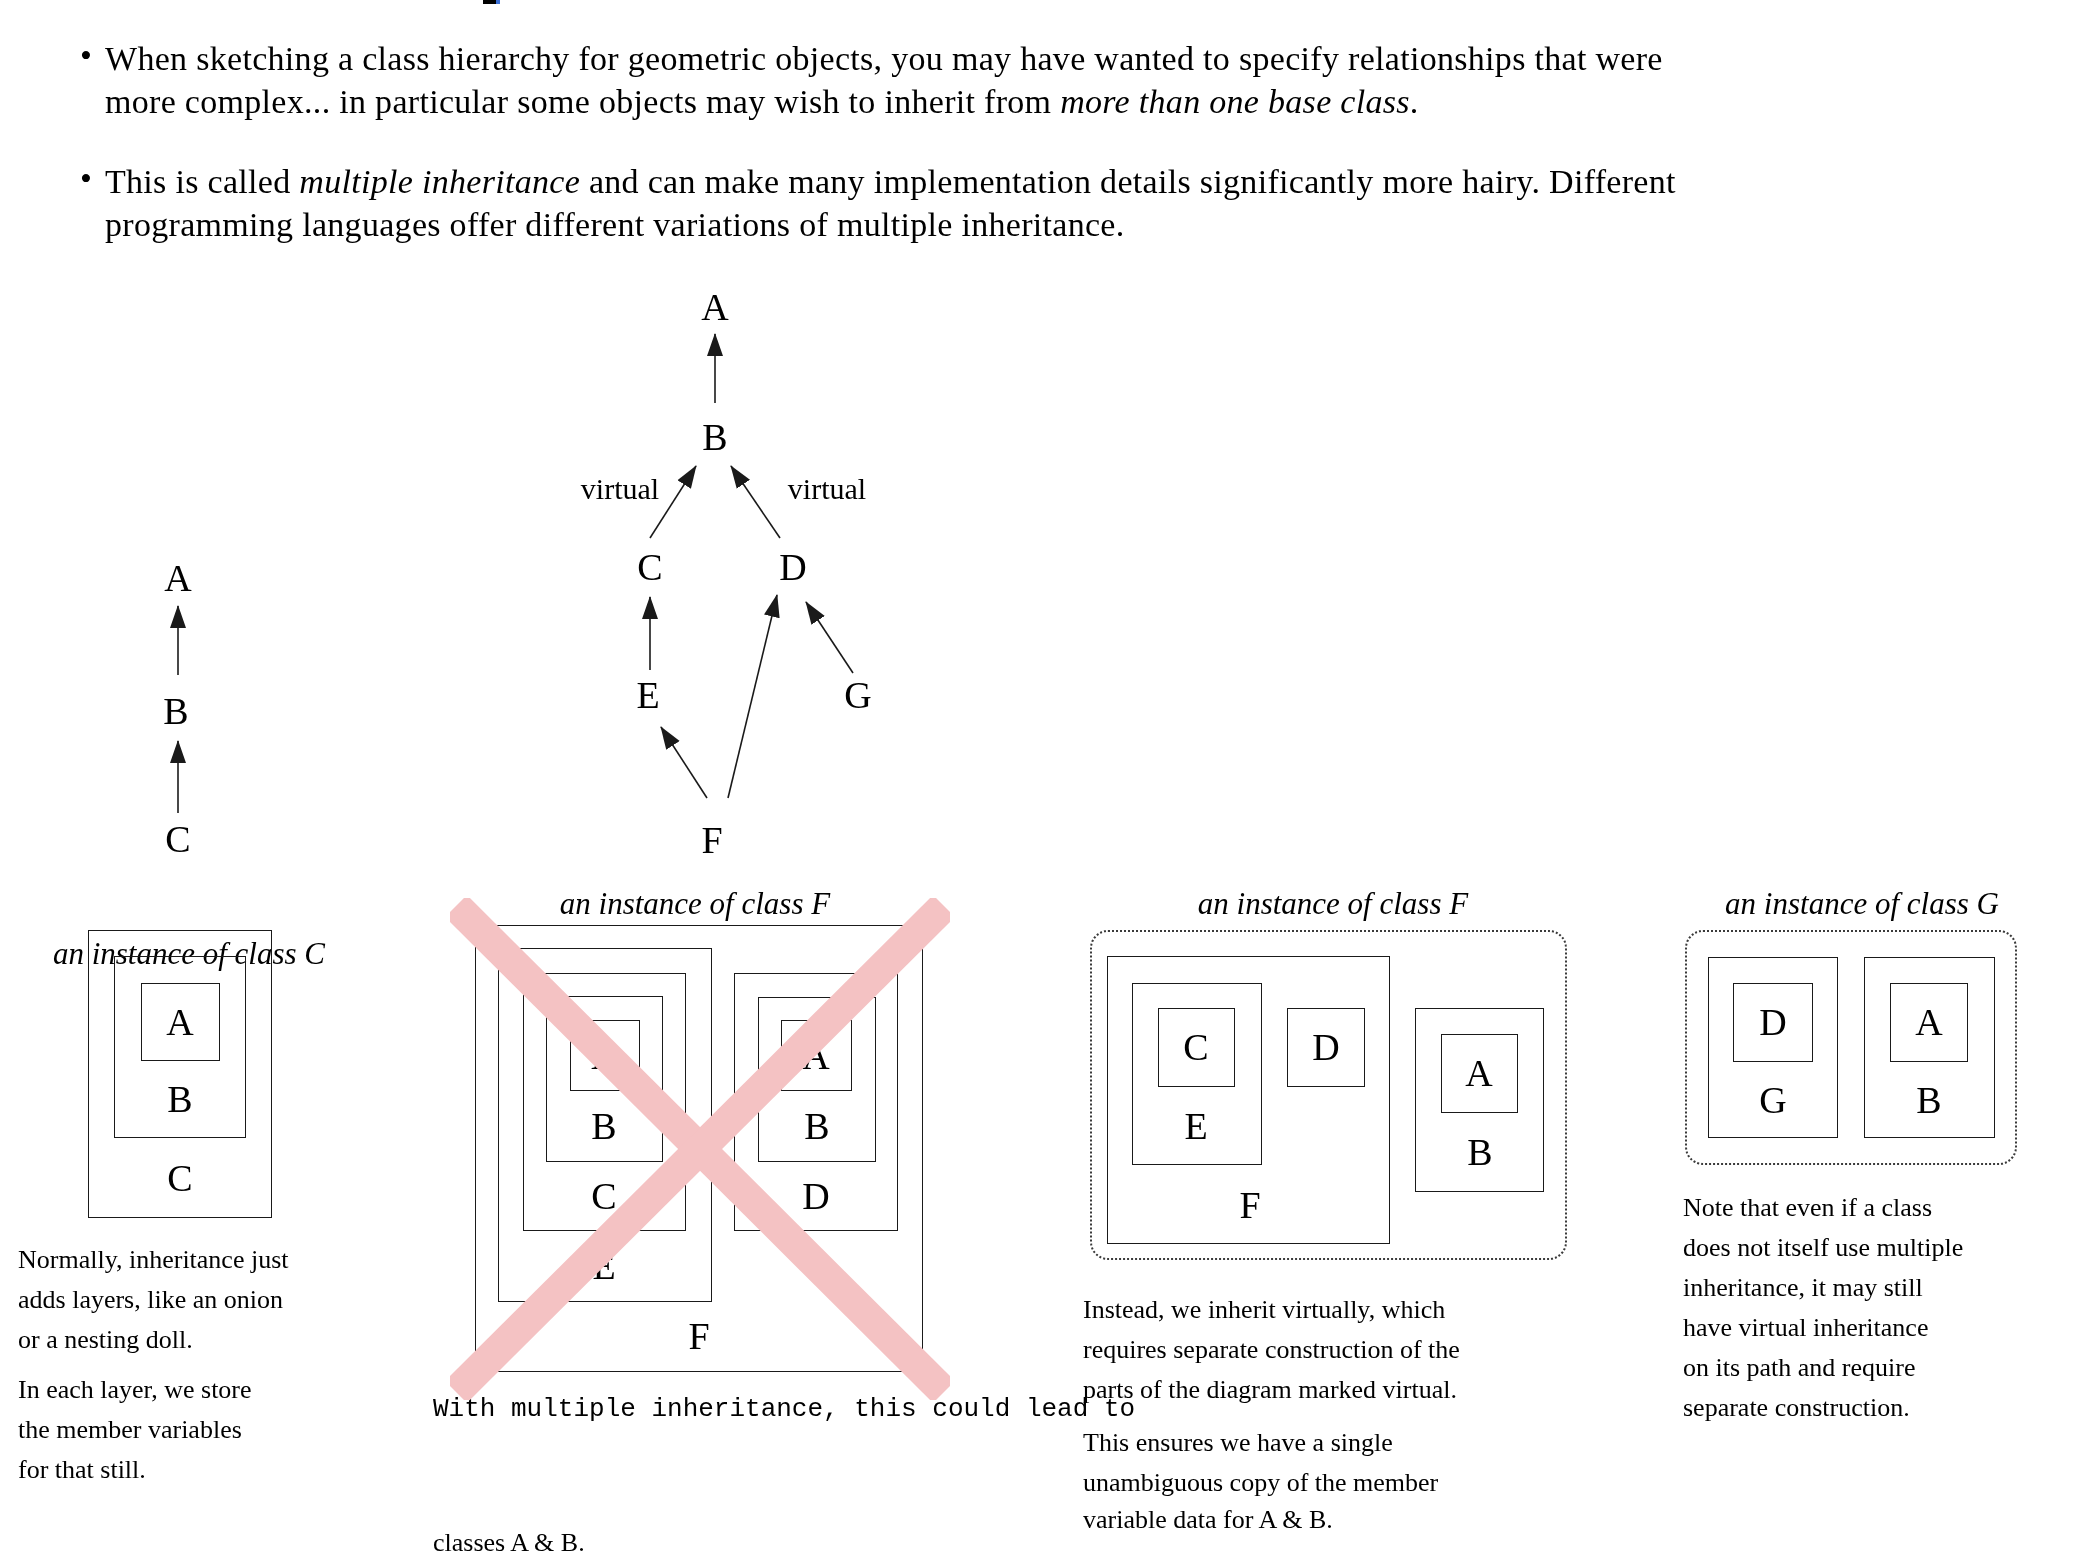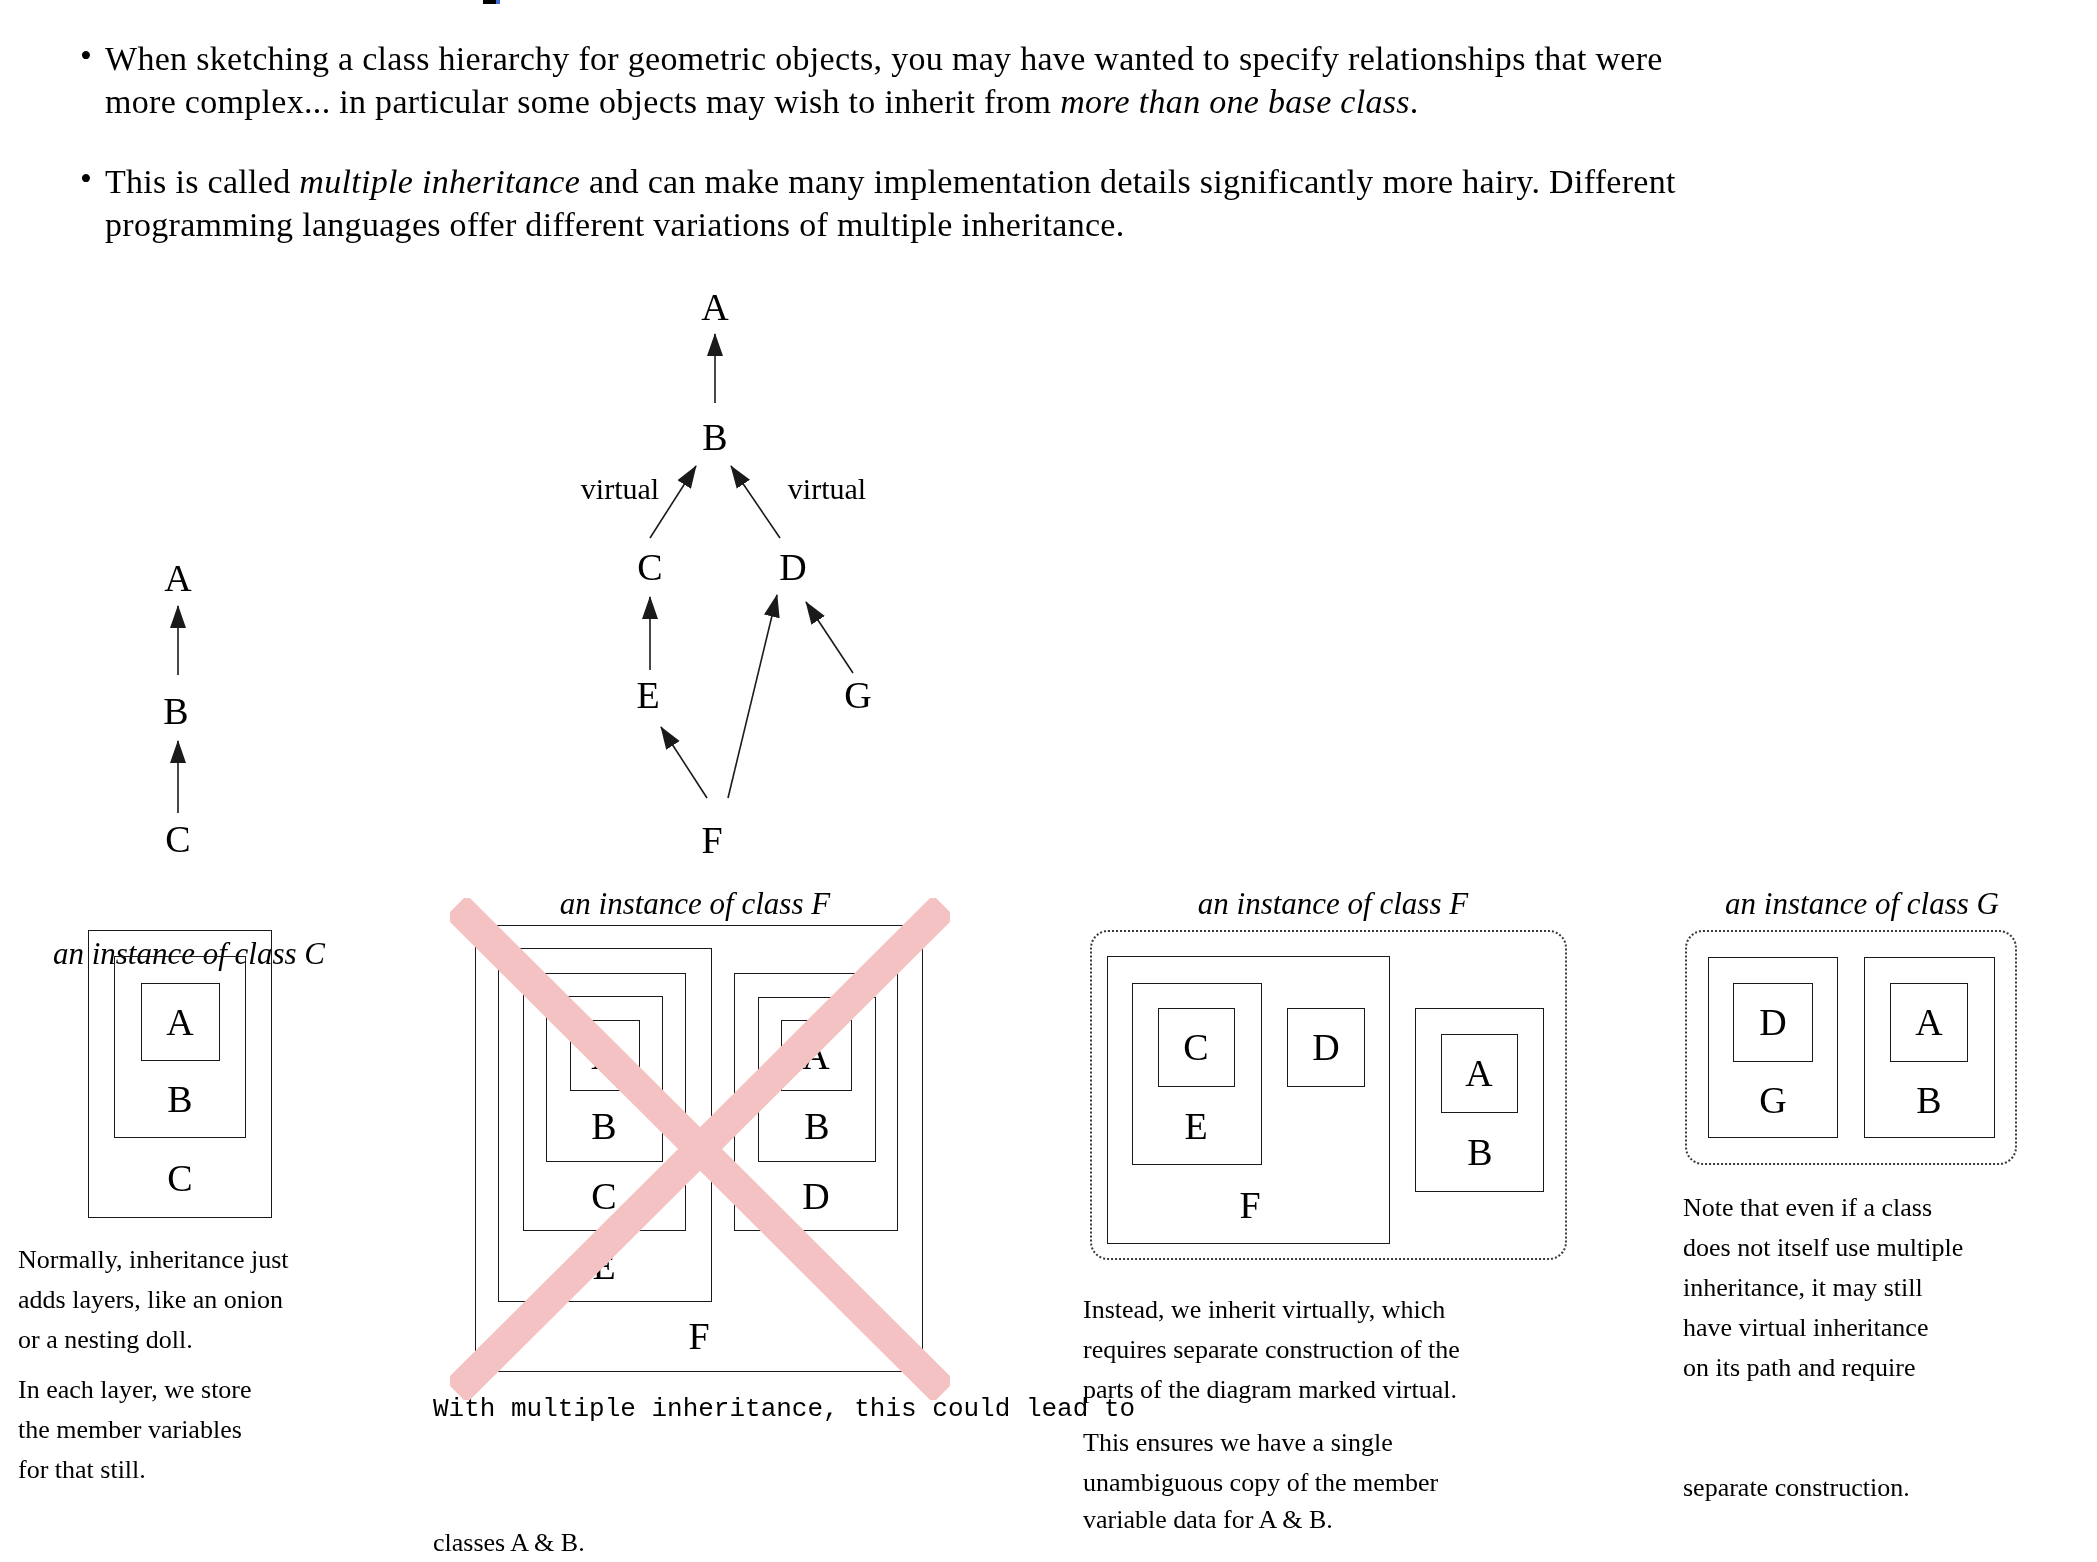--- a/index.html
+++ b/index.html
@@ -138,15 +138,15 @@
   <div class="box" style="left:1890px;top:983px;width:78px;height:79px;"></div>
   <div class="lbl" style="left:1773px;top:1022px;">D</div>
   <div class="lbl" style="left:1929px;top:1022px;">A</div>
   <div class="lbl" style="left:1773px;top:1100px;">G</div>
   <div class="lbl" style="left:1929px;top:1100px;">B</div>
   <div class="note" style="left:1683px;top:1192px;">Note that even if a class</div>
   <div class="note" style="left:1683px;top:1232px;">does not itself use multiple</div>
   <div class="note" style="left:1683px;top:1272px;">inheritance, it may still</div>
   <div class="note" style="left:1683px;top:1312px;">have virtual inheritance</div>
   <div class="note" style="left:1683px;top:1352px;">on its path and require</div>
-  <div class="note" style="left:1683px;top:1472px;">separate construction.</div>
+  <div class="note" style="left:1683px;top:1392px;">separate construction.</div>
 
 </div>
 
 </body></html>

